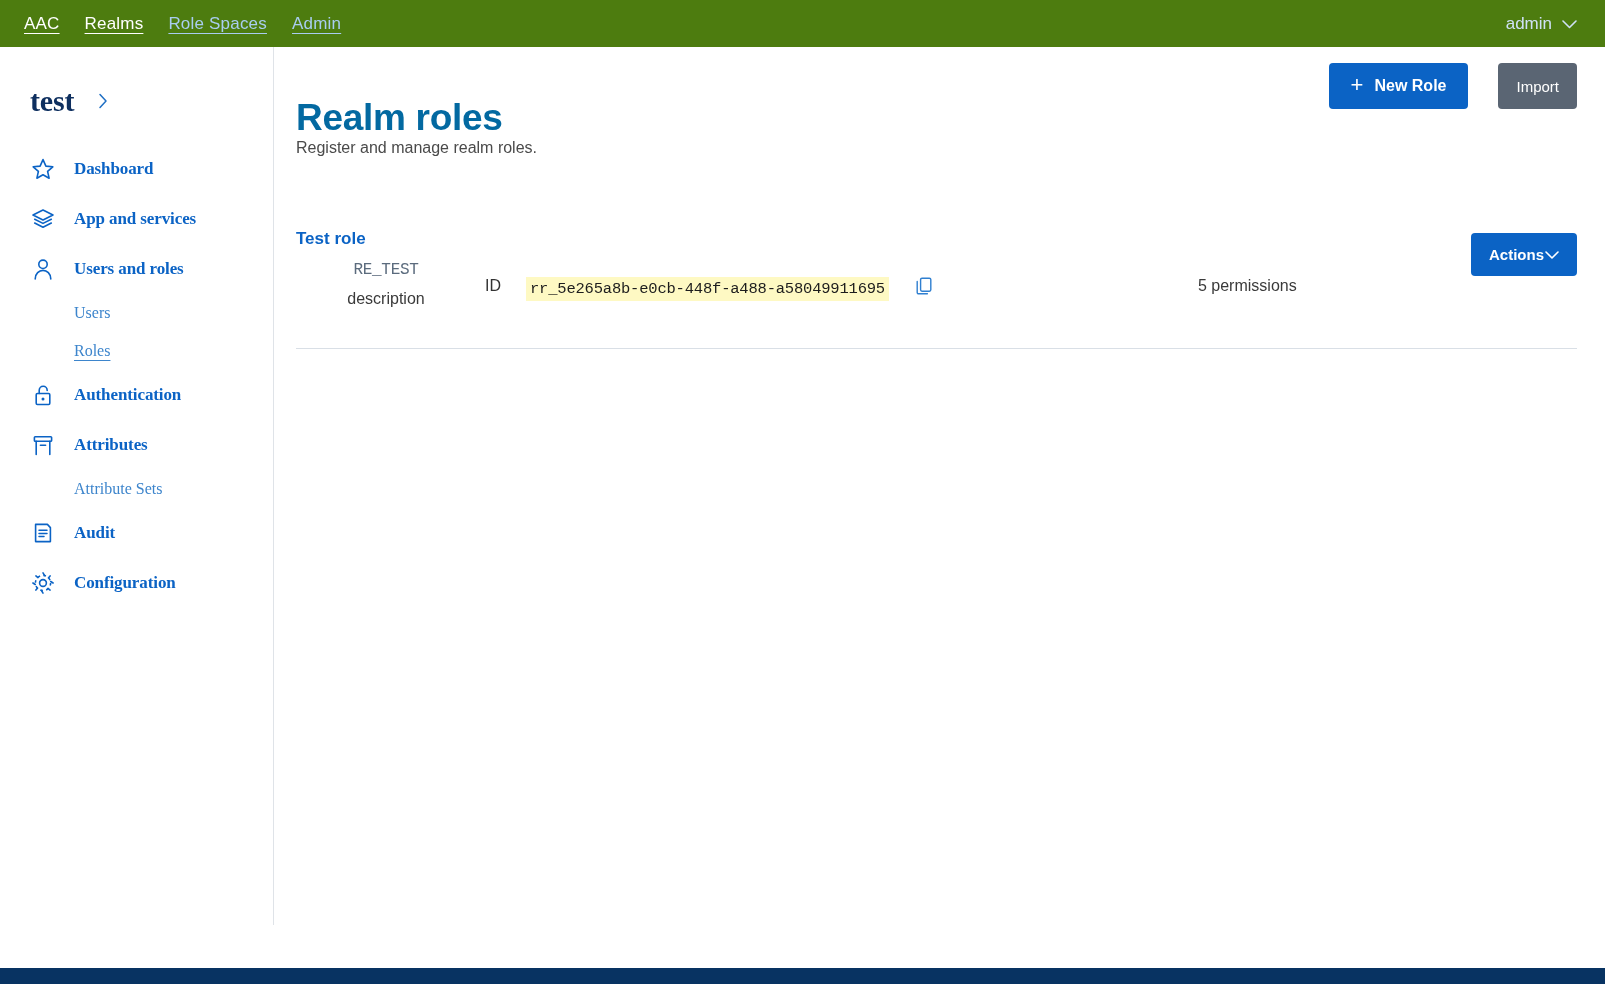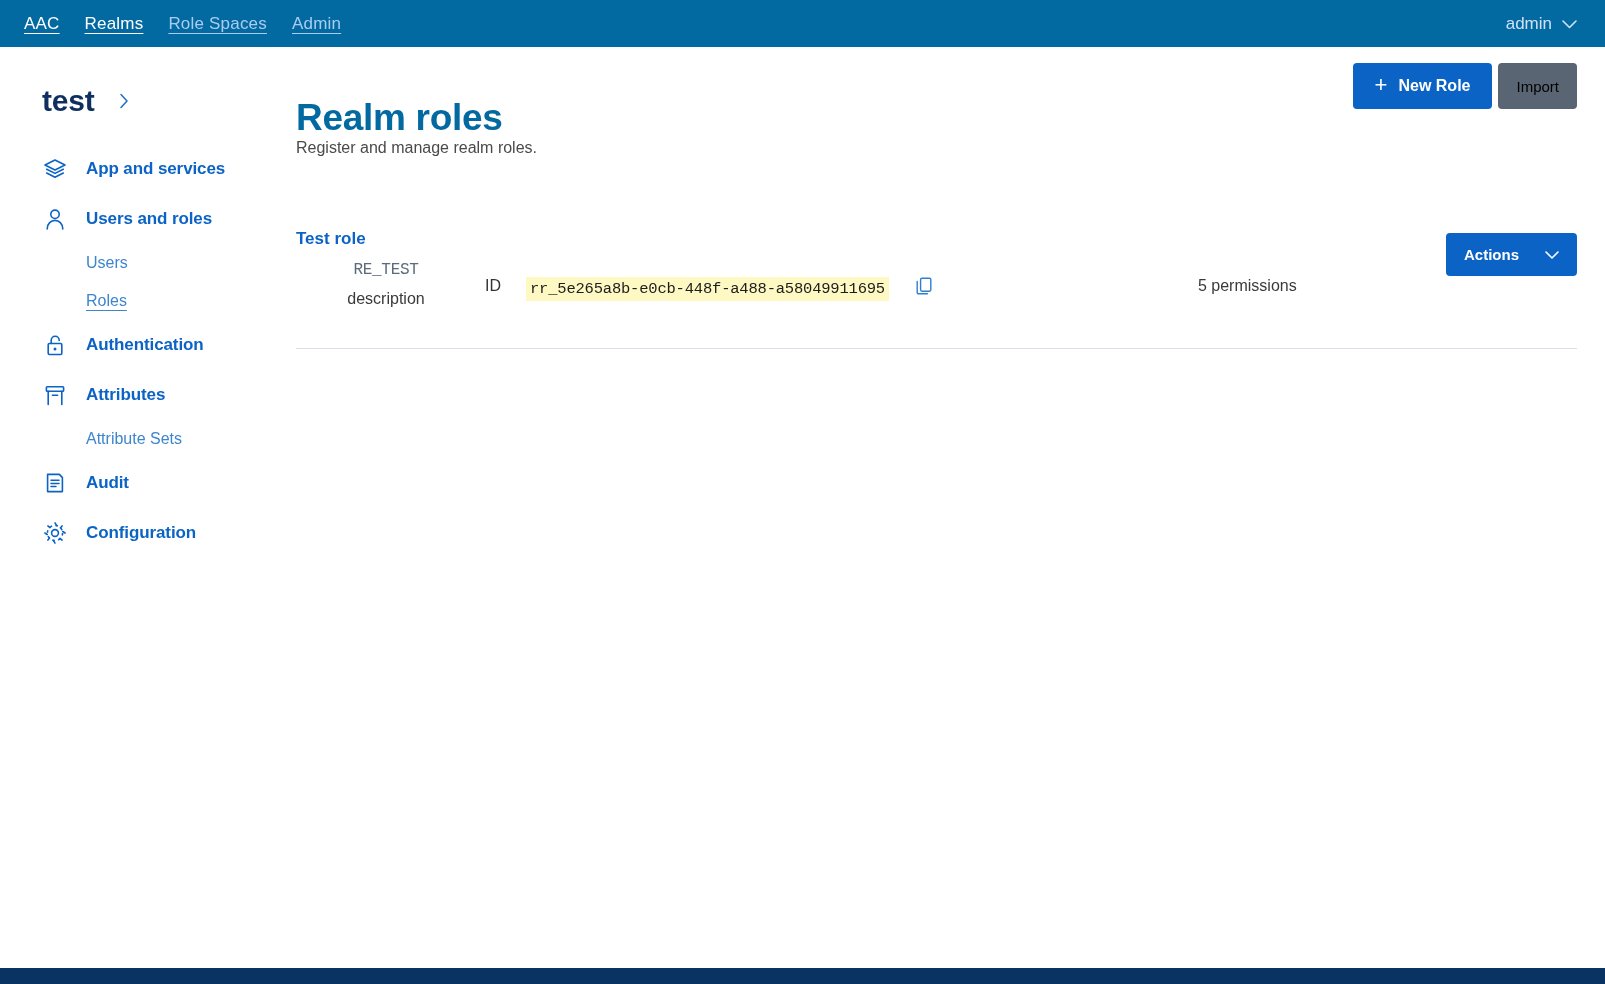--- a/index.html
+++ b/index.html
@@ -8,21 +8,21 @@
     width: 1605px; height: 984px;
     background: #ffffff;
     font-family: "Liberation Sans", sans-serif;
     overflow: hidden;
   }
 
   
   .topbar {
     position: absolute; top: 0; left: 0;
     width: 1605px; height: 47px;
-    background: #0369a1;
+    background: #4d7c0f;
     display: flex; align-items: center;
   }
   .topbar-left { display: flex; align-items: center; gap: 25px; padding-left: 24px; }
   .nav-link {
     font-size: 17px;
     letter-spacing: .2px;
     text-decoration: underline;
     text-underline-offset: 4px;
     cursor: pointer;
     white-space: nowrap;
@@ -32,24 +32,25 @@
   .topbar-right {
     margin-left: auto; padding-right: 28px;
     display: flex; align-items: center; gap: 10px;
     cursor: pointer;
   }
   .topbar-user { color: #cfe1f6; font-size: 17px; }
   .chev-white { display:block; }
 
   
   .sidebar {
-    position: absolute; top: 47px; left: 12px;
+    position: absolute; top: 47px; left: 0;
     width: 274px; height: 878px;
     background: #ffffff;
     border-right: 1px solid #dfe3e8;
+    font-family: Liberation Serif, serif;
   }
   .realm-head {
     display: flex; align-items: center;
     padding: 37px 0 0 30px;
     cursor: pointer;
   }
   .realm-name {
     font-size: 30px; font-weight: bold;
     color: #0e2f5f; letter-spacing: -.2px;
   }
@@ -111,23 +112,24 @@
     cursor: pointer;
     display: inline-flex; align-items: center; justify-content: center;
   }
   .btn-primary {
     background: #0b63c5; color: #fff;
     height: 46px; padding: 0 22px;
     font-size: 16px; font-weight: bold;
     gap: 11px;
   }
   .btn-secondary {
-    background: #5a6573; color: #000000;
+    background: #5a6573; color: #ffffff;
     height: 46px; padding: 0 18px;
     font-size: 15px;
+    margin-left: 24px;
   }
   .plus {
     font-size: 22px; font-weight: 400; line-height: 1;
     margin-top: -2px;
   }
 
   
   .role-list { margin-top: 72px; padding: 0 28px 0 22px; }
   .role-row {
     position: relative;
@@ -176,21 +178,21 @@
     font-size: 16px; color: #3a3a3a; white-space: nowrap;
   }
   .actions-btn {
     position: absolute; top: 4px; right: 0;
     background: #0b63c5; color: #fff;
     border: none; border-radius: 4px;
     height: 43px; padding: 0 18px;
     font-size: 15px; font-weight: bold;
     font-family: "Liberation Sans", sans-serif;
     cursor: pointer;
-    display: inline-flex; align-items: center; gap: 26px;
+    display: inline-flex; align-items: center; gap: 1px;
   }
 
   
   .footer {
     position: absolute; left: 0; bottom: 0;
     width: 1605px; height: 16px;
     background: #083362;
   }
 </style>
 </head>
@@ -219,20 +221,28 @@
     <span class="realm-name">test</span>
     <span class="realm-chev">
       <svg width="10" height="16" viewBox="0 0 10 16">
           <path d="M2 1.5 L8 8 L2 14.5" fill="none" stroke="#1f6fc4" stroke-width="1.5" stroke-linecap="round" stroke-linejoin="round"></path>
         </svg>
     </span>
   </div>
 
   <div class="nav-list">
 
+    <div class="nav-item">
+      <span class="nav-icon">
+        <svg width="24" height="24" viewBox="0 0 24 24">
+            <path d="M12 2.6 L14.9 9.1 L21.8 9.8 L16.6 14.4 L18.1 21.2 L12 17.7 L5.9 21.2 L7.4 14.4 L2.2 9.8 L9.1 9.1 Z" fill="none" stroke="#0b63c5" stroke-width="1.6" stroke-linejoin="round"></path>
+          </svg>
+      </span>
+      <span class="nav-label">Dashboard</span>
+    </div>
 
     <div class="nav-item">
       <span class="nav-icon">
         <svg width="24" height="24" viewBox="0 0 24 24">
           <path d="M12 3 L22 8 L12 13 L2 8 Z" fill="none" stroke="#0b63c5" stroke-width="1.6" stroke-linejoin="round"></path>
           <path d="M3.2 12 L12 16.4 L20.8 12" fill="none" stroke="#0b63c5" stroke-width="1.6" stroke-linejoin="round"></path>
           <path d="M3.2 15.8 L12 20.2 L20.8 15.8" fill="none" stroke="#0b63c5" stroke-width="1.6" stroke-linejoin="round"></path>
         </svg>
       </span>
       <span class="nav-label">App and services</span>

